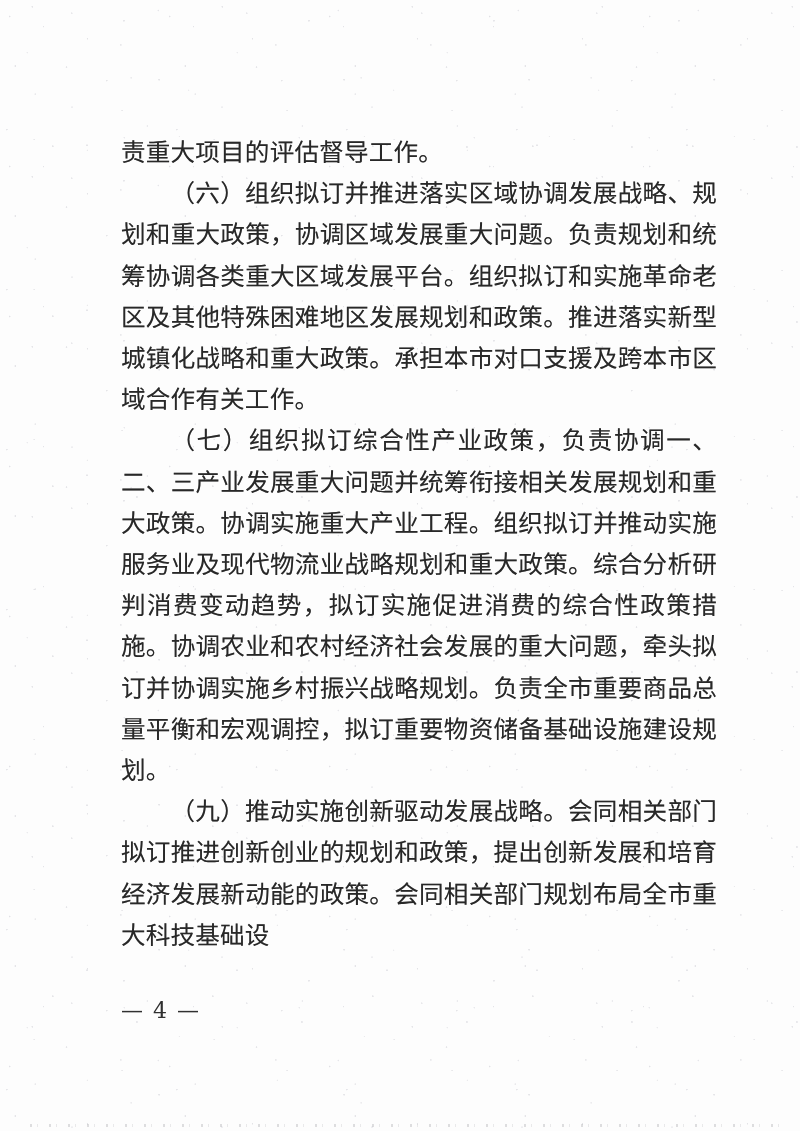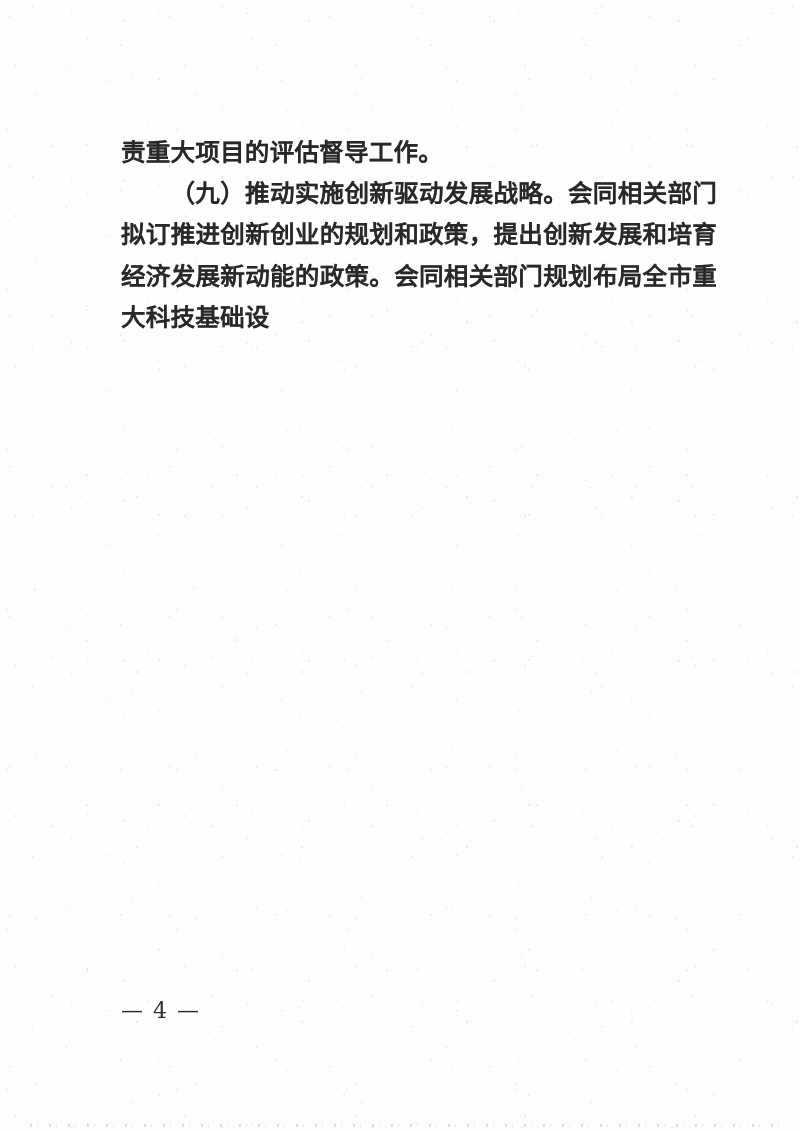--- a/index.html
+++ b/index.html
@@ -98,21 +98,21 @@
   .para {
     margin: 0;
     color: #282828;
     font-size: 24.6px;
     line-height: 41.2px;
     letter-spacing: 0.18px;
     text-align: justify;
     text-justify: inter-character;
     text-align-last: left;
     word-break: break-all;
-    font-weight: 700;
+    font-weight: 400;
     font-family: "DejaVu Serif", "Liberation Serif", serif;
     text-shadow: 0 0 0.45px rgba(40,40,40,0.40);
   }
 
   .para + .para {
     margin-top: 0;
   }
 
   
   .para--continued {
@@ -146,21 +146,23 @@
 <body>
 
 <div class="page">
 
   <div class="scan-noise"></div>
 
   <div class="text-body">
 
     <p class="para para--continued">责重大项目的评估督导工作。</p>
 
+    <p class="para para--indent">（六）组织拟订并推进落实区域协调发展战略、规划和重大政策，协调区域发展重大问题。负责规划和统筹协调各类重大区域发展平台。组织拟订和实施革命老区及其他特殊困难地区发展规划和政策。推进落实新型城镇化战略和重大政策。承担本市对口支援及跨本市区域合作有关工作。</p>
 
+    <p class="para para--indent">（七）组织拟订综合性产业政策，负责协调一、二、三产业发展重大问题并统筹衔接相关发展规划和重大政策。协调实施重大产业工程。组织拟订并推动实施服务业及现代物流业战略规划和重大政策。综合分析研判消费变动趋势，拟订实施促进消费的综合性政策措施。协调农业和农村经济社会发展的重大问题，牵头拟订并协调实施乡村振兴战略规划。负责全市重要商品总量平衡和宏观调控，拟订重要物资储备基础设施建设规划。</p>
 
 
     <p class="para para--indent">（九）推动实施创新驱动发展战略。会同相关部门拟订推进创新创业的规划和政策，提出创新发展和培育经济发展新动能的政策。会同相关部门规划布局全市重大科技基础设</p>
 
   </div>
 
   <div class="page-footer">
     <span class="page-number">— 4 —</span>
   </div>
 

